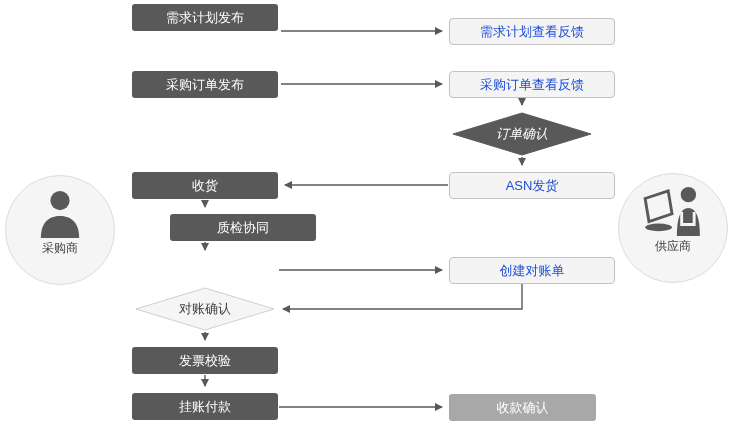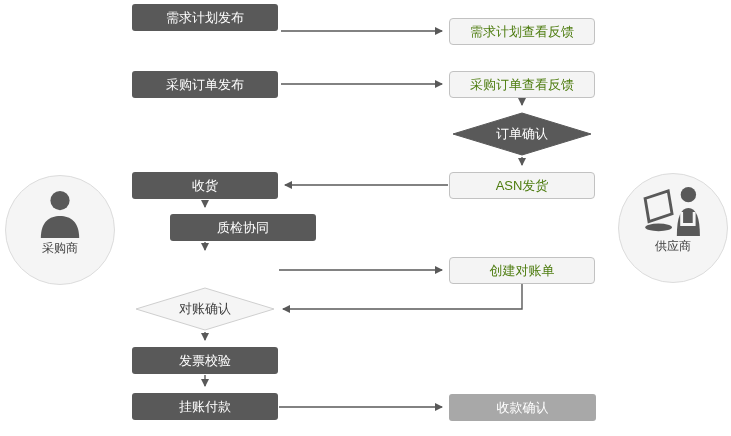--- a/index.html
+++ b/index.html
@@ -10,22 +10,22 @@
   .arrows{position:absolute;left:0;top:0;width:731px;height:436px;pointer-events:none;}
   .node{
     position:absolute;display:flex;align-items:center;justify-content:center;
     font-size:13px;box-sizing:border-box;white-space:nowrap;
   }
   .box-dark{
     background:#595959;color:#ffffff;border-radius:3px;
     width:146px;height:27px;left:132px;
   }
   .box-light{
-    background:#f4f4f4;color:#4d7c0f;border:1px solid #c2c2c2;border-radius:4px;
-    width:146px;height:27px;left:449px;
+    background:#f4f4f4;color:#1d4ed8;border:1px solid #c2c2c2;border-radius:4px;
+    width:166px;height:27px;left:449px;
   }
   .box-medium{
     background:#a8a8a8;color:#ffffff;border-radius:3px;
     width:147px;height:27px;left:449px;
   }
   .diamond{position:absolute;width:140px;height:44px;}
   .diamond svg{position:absolute;left:0;top:0;}
   .diamond .dlabel{
     position:absolute;left:0;top:0;width:100%;height:100%;
     display:flex;align-items:center;justify-content:center;font-size:13px;
@@ -96,21 +96,21 @@
   <div class="node box-dark" style="top:214px;margin-left:38px;">质检协同</div>
   <div class="node box-dark" style="top:347px;">发票校验</div>
   <div class="node box-dark" style="top:393px;">挂账付款</div>
 
   <div class="node box-light" style="top:18px;">需求计划查看反馈</div>
   <div class="node box-light" style="top:71px;">采购订单查看反馈</div>
   <div class="node box-light" style="top:172px;">ASN发货</div>
   <div class="node box-light" style="top:257px;">创建对账单</div>
   <div class="node box-medium" style="top:394px;">收款确认</div>
 
-  <div class="diamond diamond-dark" style="left:452px;top:112px;">
+  <div class="diamond diamond-dark" style="left:452px;top:112px;font-style:italic;">
     <svg width="140" height="44" viewBox="0 0 140 44">
       <polygon points="70,1 139,22 70,43 1,22" fill="#595959" stroke="#595959" stroke-width="1"></polygon>
     </svg>
     <span class="dlabel">订单确认</span>
   </div>
 
   <div class="diamond diamond-light" style="left:135px;top:287px;">
     <svg width="140" height="44" viewBox="0 0 140 44">
       <polygon points="70,1 139,22 70,43 1,22" fill="#f5f5f5" stroke="#cfcfcf" stroke-width="1"></polygon>
     </svg>

